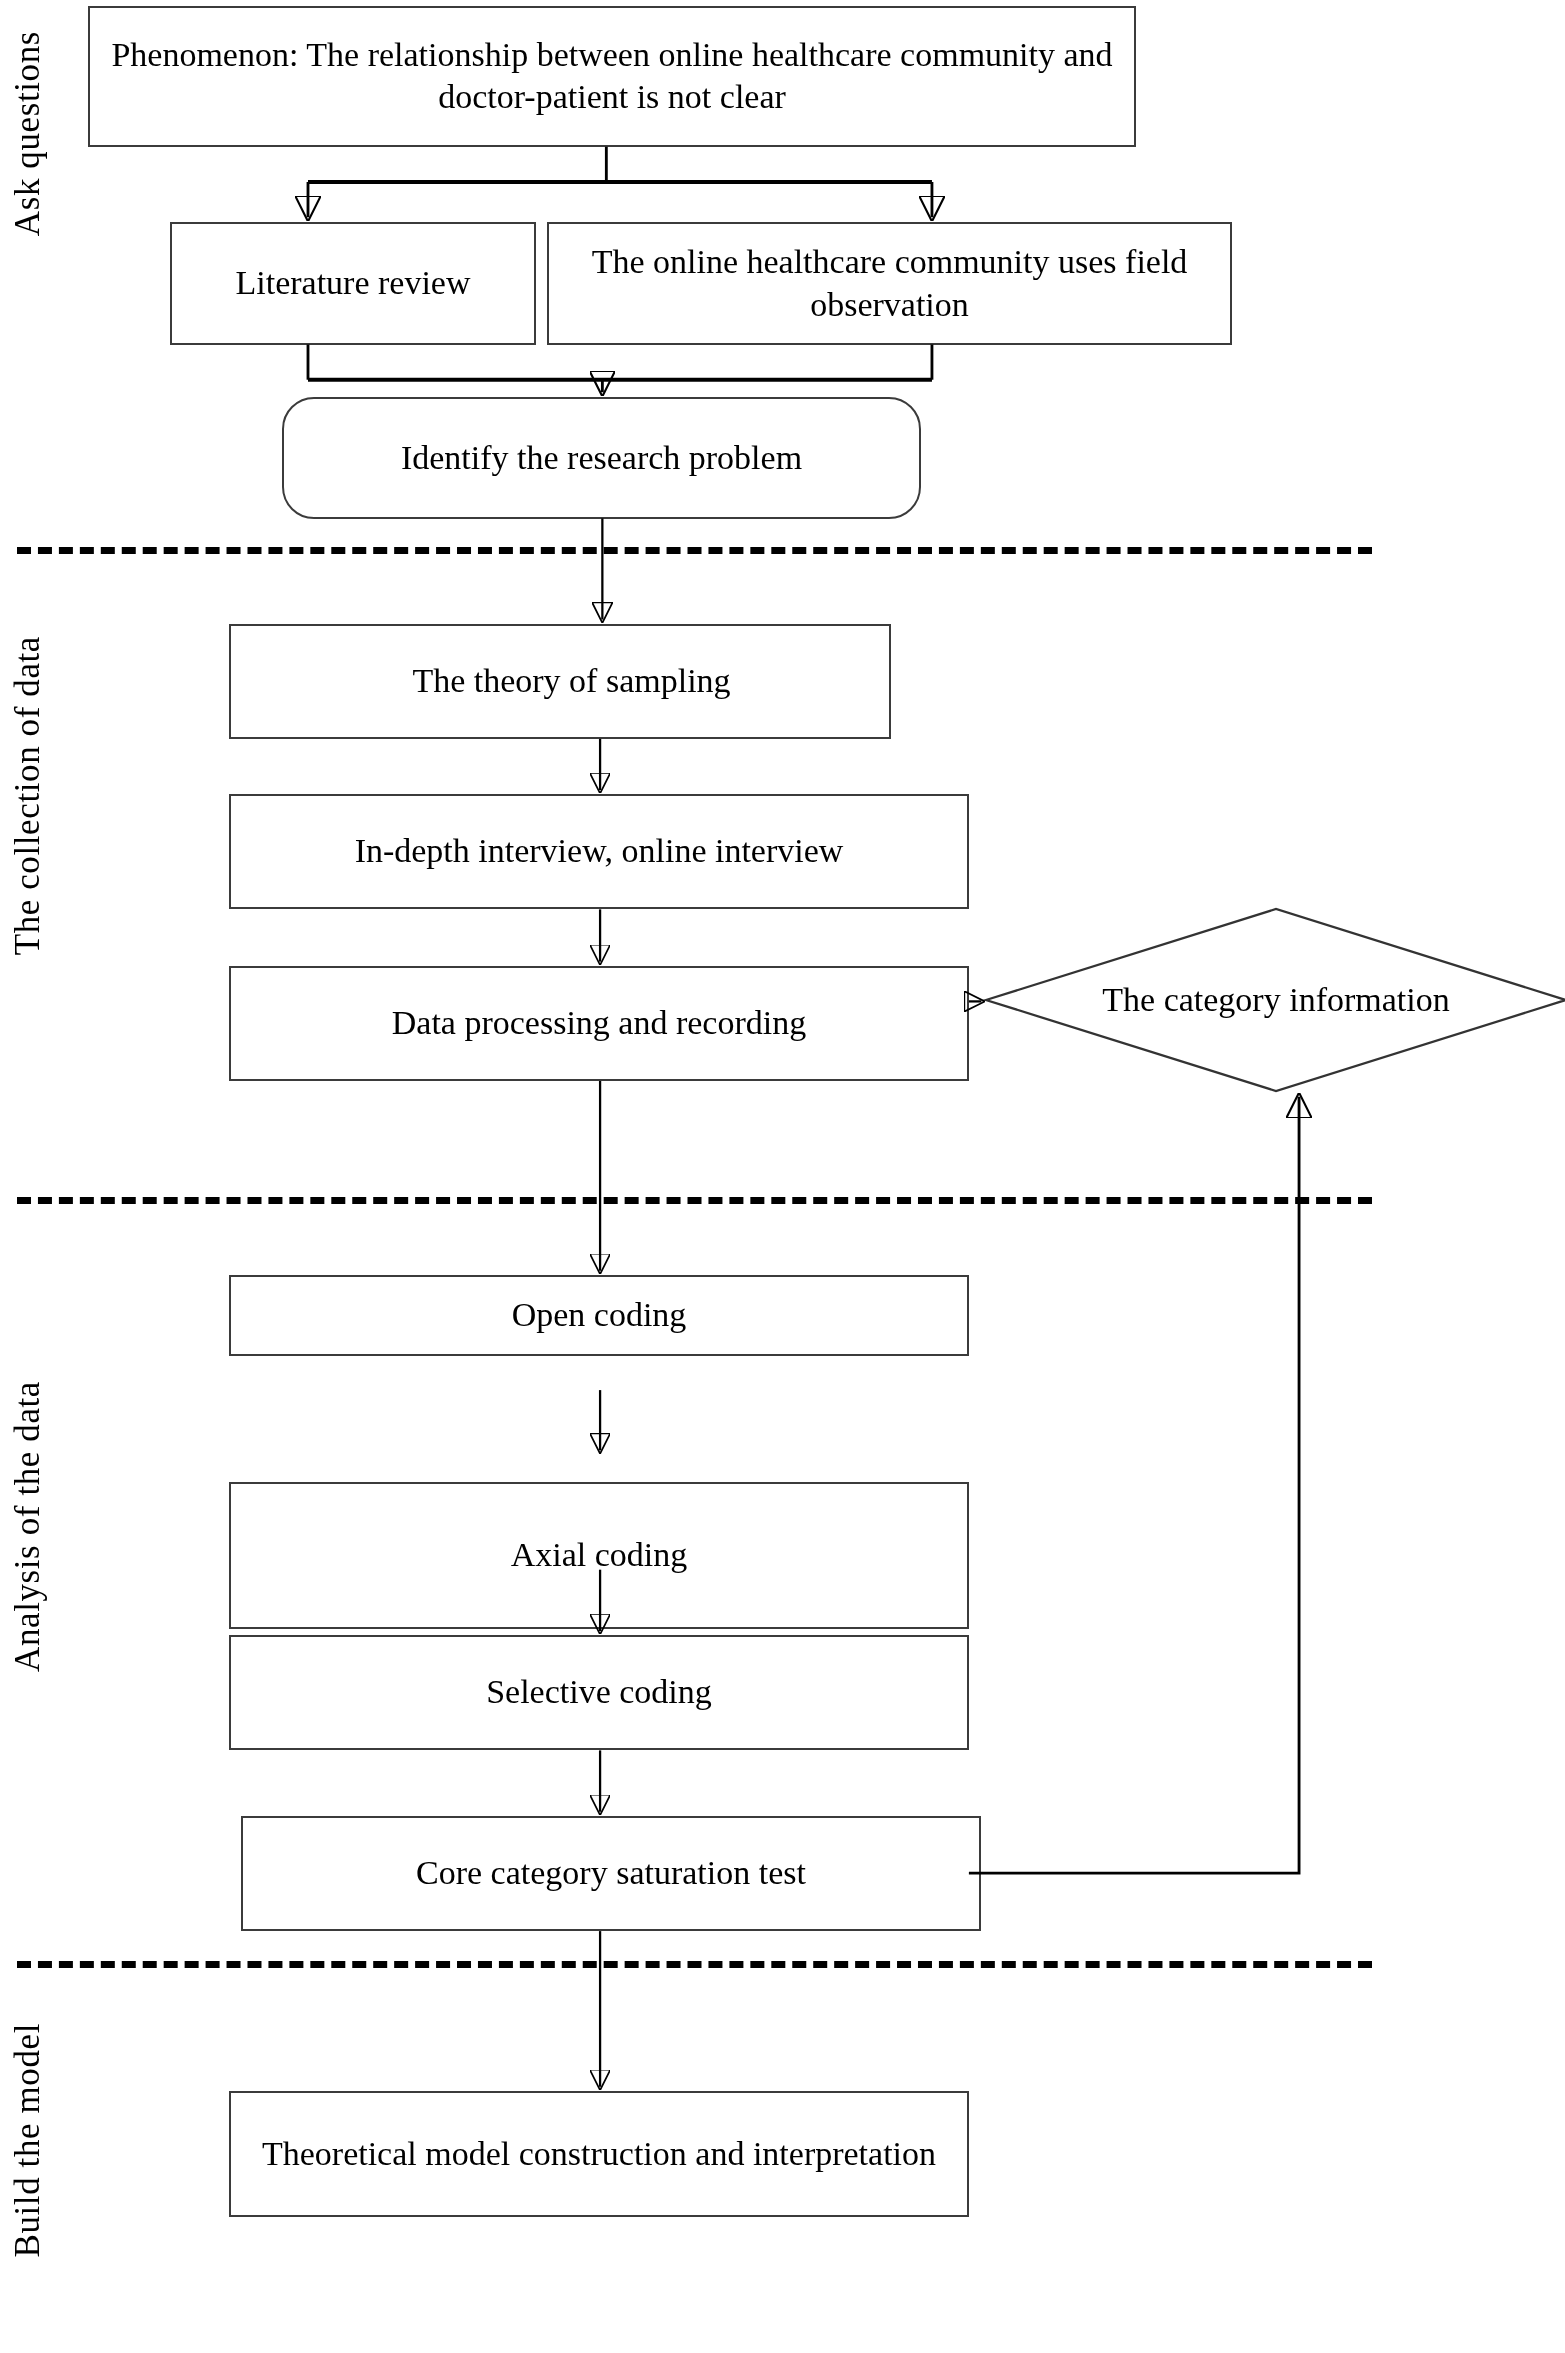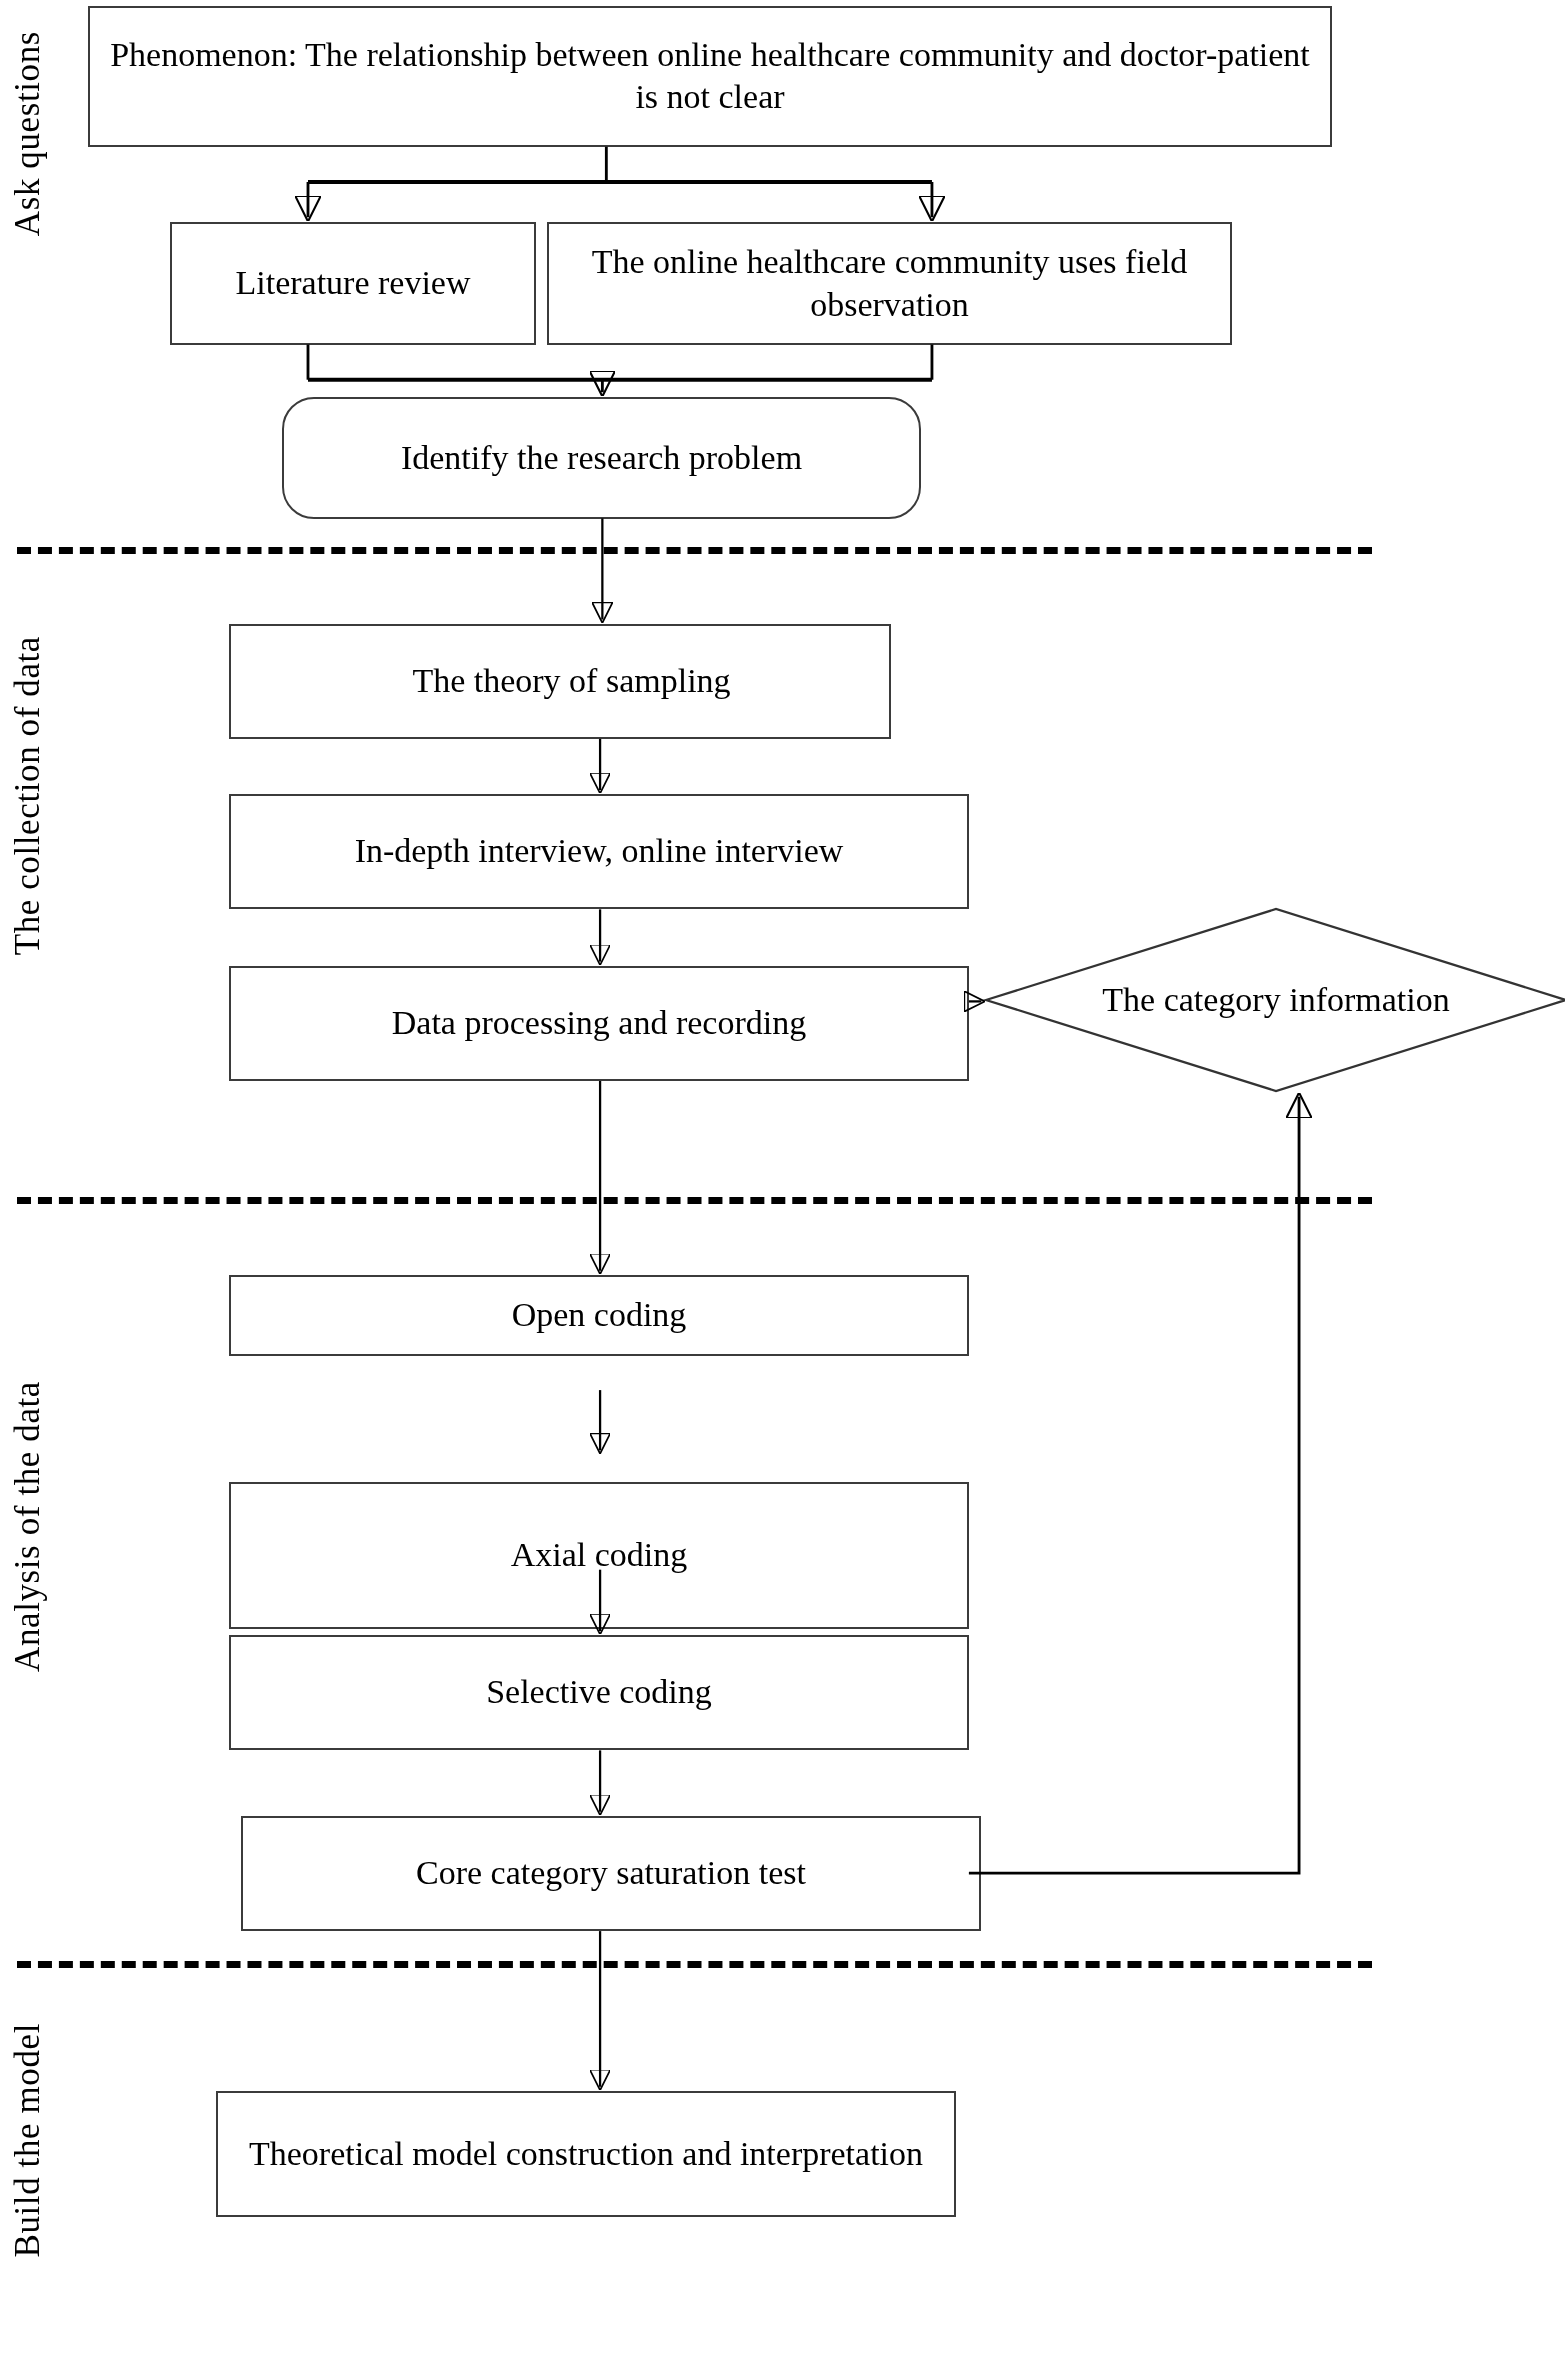--- a/index.html
+++ b/index.html
@@ -89,21 +89,21 @@
   <div class="stage-label" style="left:10.2px; top:636px;">The collection of data</div>
 
   <div class="stage-label" style="left:10.2px; top:1381px;">Analysis of the data</div>
 
   <div class="stage-label" style="left:10.2px; top:2023px;">Build the model</div>
 
   <div class="divider" style="left:17px; top:547px; width:1355px;"></div>
   <div class="divider" style="left:17px; top:1197px; width:1355px;"></div>
   <div class="divider" style="left:17px; top:1961px; width:1355px;"></div>
 
-  <div class="node" style="left:88px; top:5.7px; width:1244px; height:141px;">
+  <div class="node" style="left:88px; top:5.7px; width:1048px; height:141px;">
     <span class="txt">Phenomenon: The relationship between online healthcare community and doctor-patient is not clear</span>
   </div>
 
   <div class="node" style="left:129px; top:222px; width:366px; height:123px;margin-left:41px;">
     <span class="txt">Literature review</span>
   </div>
 
   <div class="node" style="left:547px; top:222px; width:685px; height:123px;">
     <span class="txt">The online healthcare community uses field observation</span>
   </div>
@@ -133,21 +133,21 @@
   </div>
 
   <div class="node" style="left:229px; top:1635px; width:740px; height:115px;">
     <span class="txt">Selective coding</span>
   </div>
 
   <div class="node" style="left:221px; top:1816px; width:740px; height:115px;margin-left:20px;">
     <span class="txt">Core category saturation test</span>
   </div>
 
-  <div class="node" style="left:216px; top:2091px; width:740px; height:126px;">
+  <div class="node" style="left:229px; top:2091px; width:740px; height:126px;">
     <span class="txt">Theoretical model construction and interpretation</span>
   </div>
 
   <div class="diamond-wrap" style="left:986px; top:909px; width:580px; height:182px;">
     <svg width="580" height="182" viewBox="0 0 1020 320">
       <polygon points="0,160 510,0 1020,160 510,320" fill="#ffffff" stroke="#333333" stroke-width="4"></polygon>
     </svg>
     <div class="diamond-label">The category information</div>
   </div>
 

